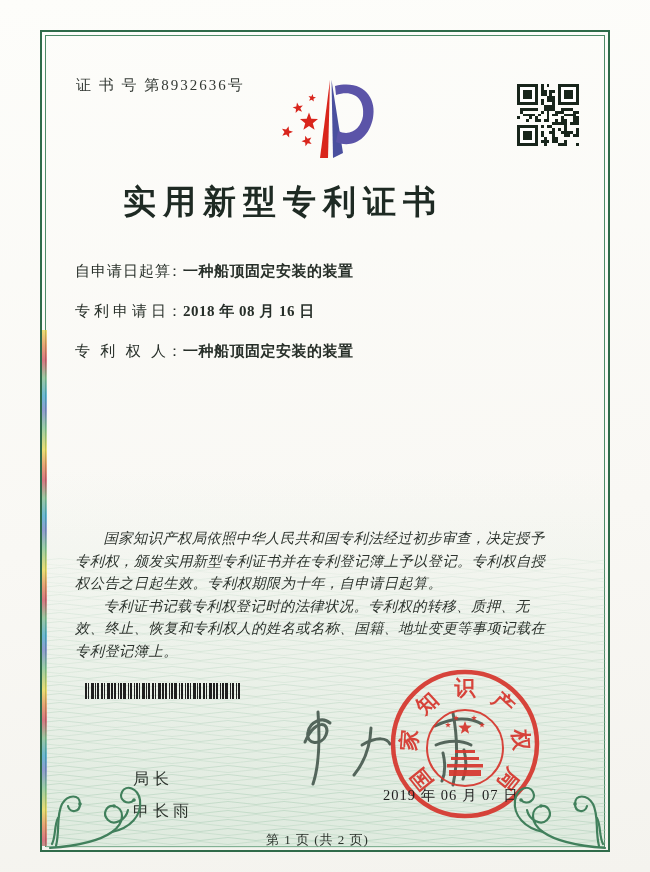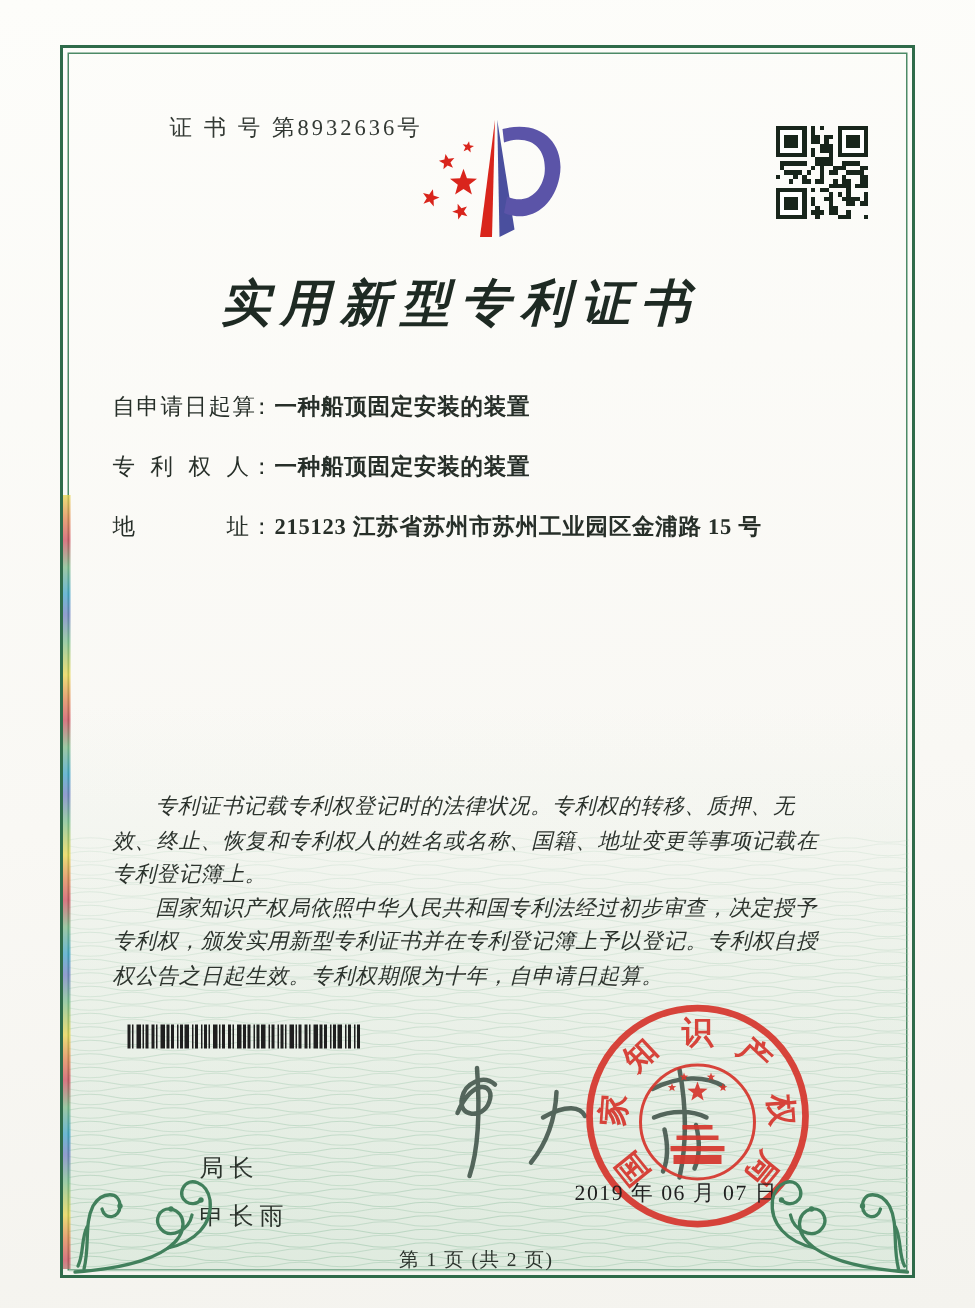--- a/index.html
+++ b/index.html
@@ -30,28 +30,28 @@
   
   .holo{
     position:absolute;left:42px;top:330px;width:5px;height:516px;
     background:repeating-linear-gradient(180deg,
       #e8d44d 0px,#e2844f 16px,#cf4d5d 30px,#7fb98a 48px,
       #3fa3c9 66px,#6f7fc4 80px,#7fc08f 98px,#e8d44d 120px);
     opacity:.75;filter:blur(.4px);
   }
   .cert-no{
     position:absolute;left:76px;top:76px;
-    font-size:15px;letter-spacing:2px;color:#333934;margin-left:37px;
+    font-size:15px;letter-spacing:2px;color:#333934;
   }
   #logo-svg{position:absolute;left:266px;top:76px;}
   #qr-svg{position:absolute;left:517px;top:84px;width:62px;height:62px;}
   .title{
-    position:absolute;left:48px;top:180px;width:518px;
+    position:absolute;left:24px;top:180px;width:518px;
     text-align:center;font-size:33px;font-weight:bold;
-    letter-spacing:7px;color:#1e2a23;font-style:italic;
+    letter-spacing:7px;color:#1e2a23;
   }
   .fields{position:absolute;left:75px;top:262px;width:482px;}
   .field-row{height:40px;font-size:15px;color:#272f29;position:relative;white-space:nowrap;}
   .flabel{
     display:inline-block;width:92px;text-align:justify;text-align-last:justify;
     letter-spacing:1px;vertical-align:top;
   }
   .fcolon{display:inline-block;width:16px;}
   .fvalue{letter-spacing:.5px;font-weight:bold;}
   .grant-group{position:absolute;left:237px;top:0;}
@@ -309,30 +309,30 @@
         <rect x="2" y="16" width="3" height="3" fill="#18251b"></rect>
       </svg>
 
     <div class="title">实用新型专利证书</div>
 
     <div class="fields">
       <div class="field-row">
         <span class="flabel">自申请日起算</span><span class="fcolon">：</span><span class="fvalue">一种船顶固定安装的装置</span>
       </div>
       <div class="field-row">
+        <span class="flabel">专利申请日</span><span class="fcolon">：</span><span class="fvalue">2018 年 08 月 16 日</span>
+      </div>
+      <div class="field-row">
         <span class="flabel">专利权人</span><span class="fcolon">：</span><span class="fvalue">一种船顶固定安装的装置</span>
       </div>
-      <div class="field-row">
-        <span class="flabel">地址</span><span class="fcolon">：</span><span class="fvalue">215123 江苏省苏州市苏州工业园区金浦路 15 号</span>
-      </div>
     </div>
 
     <div class="paras">
+      <p>国家知识产权局依照中华人民共和国专利法经过初步审查，决定授予专利权，颁发实用新型专利证书并在专利登记簿上予以登记。专利权自授权公告之日起生效。专利权期限为十年，自申请日起算。</p>
       <p>专利证书记载专利权登记时的法律状况。专利权的转移、质押、无效、终止、恢复和专利权人的姓名或名称、国籍、地址变更等事项记载在专利登记簿上。</p>
-      <p>国家知识产权局依照中华人民共和国专利法经过初步审查，决定授予专利权，颁发实用新型专利证书并在专利登记簿上予以登记。专利权自授权公告之日起生效。专利权期限为十年，自申请日起算。</p>
     </div>
 
     <svg id="barcode-svg" width="160" height="17">
         <rect x="0" y="0" width="2" height="16" fill="#1f1f1f"></rect>
         <rect x="3" y="0" width="1" height="16" fill="#1f1f1f"></rect>
         <rect x="6" y="0" width="3" height="16" fill="#1f1f1f"></rect>
         <rect x="10" y="0" width="1" height="16" fill="#1f1f1f"></rect>
         <rect x="12" y="0" width="2" height="16" fill="#1f1f1f"></rect>
         <rect x="16" y="0" width="2" height="16" fill="#1f1f1f"></rect>
         <rect x="19" y="0" width="1" height="16" fill="#1f1f1f"></rect>

